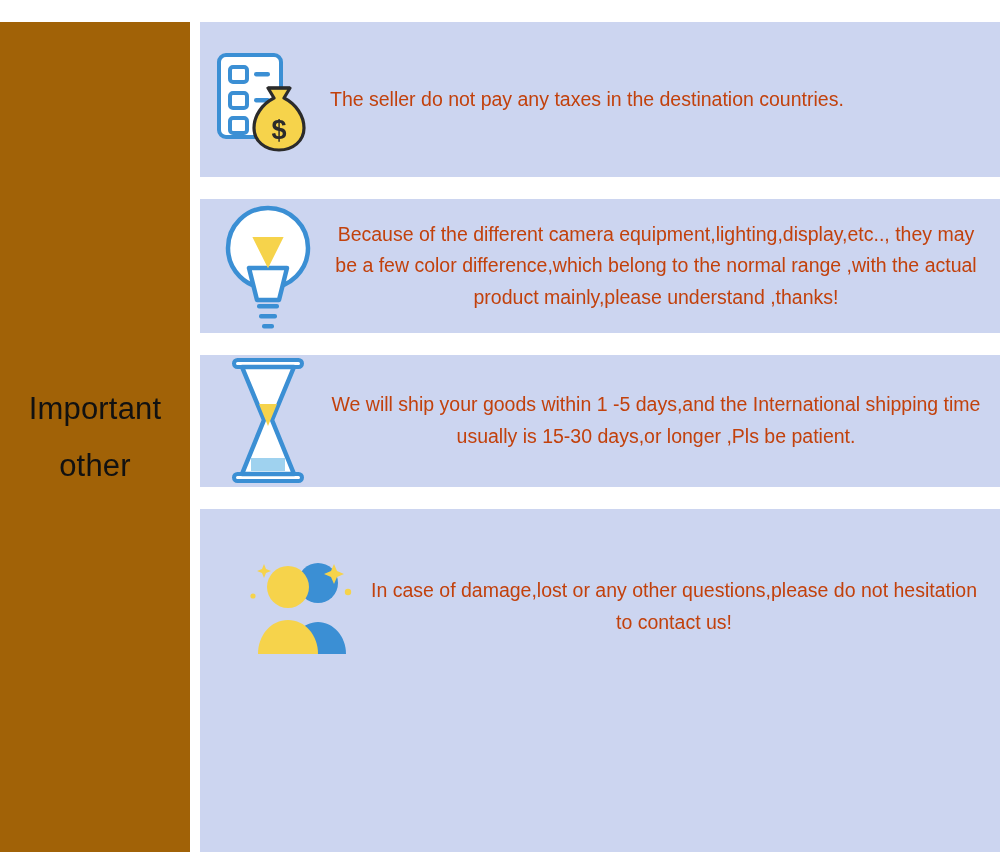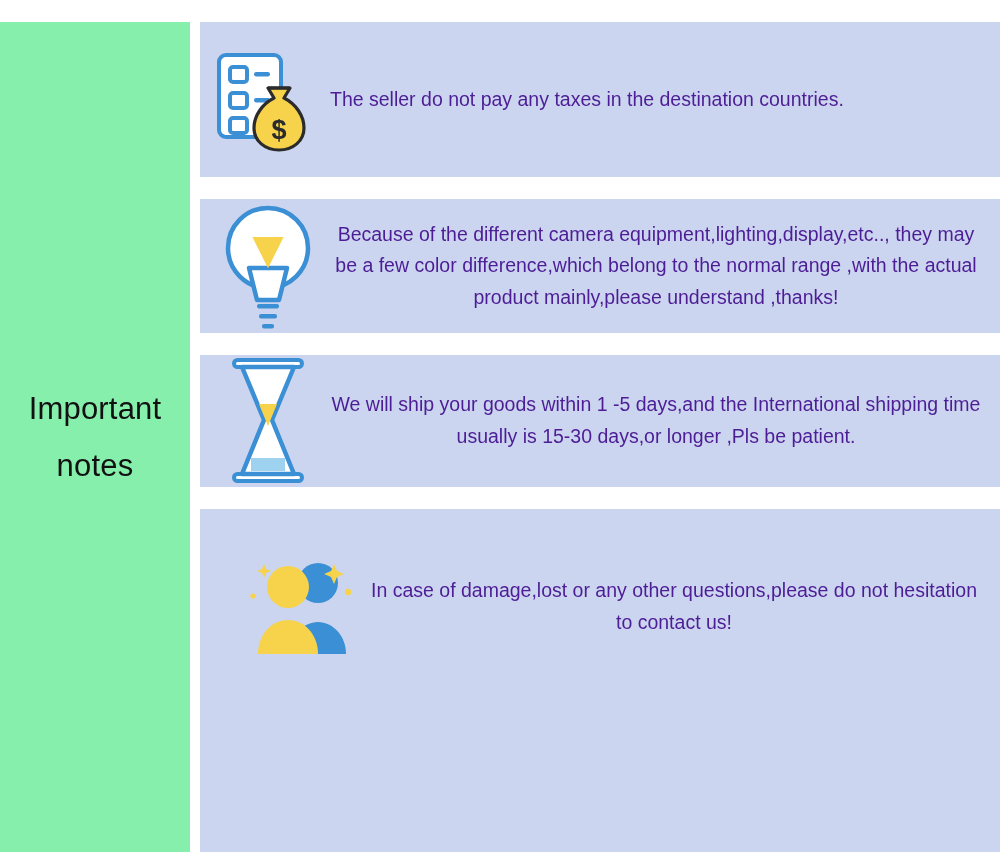--- a/index.html
+++ b/index.html
@@ -22,21 +22,21 @@
     background: #ffffff;
   }
 
   
   .left-col {
     position: absolute;
     left: 0;
     top: 22px;
     width: 190px;
     height: 830px;
-    background: #86efac;
+    background: #a16207;
     display: flex;
     flex-direction: column;
     align-items: center;
     justify-content: center;
   }
   .left-title {
     font-size: 31px;
     line-height: 1.85;
     color: #111111;
     text-align: center;
@@ -77,21 +77,21 @@
     box-sizing: border-box;
   }
   .text-cell {
     flex: 1 1 auto;
     padding-right: 18px;
     box-sizing: border-box;
   }
   .note-text {
     font-size: 19.5px;
     line-height: 1.62;
-    color: #4c1d95;
+    color: #c2410c;
     text-align: center;
   }
 
   
   .row-1 { height: 155px; }
   .row-2 { height: 134px; }
   .row-3 { height: 132px; }
   .row-4 { height: 196px; padding-left: 36px; }
 
   .row-1 .note-text { text-align: left; }
@@ -106,21 +106,21 @@
 
   svg { display: block; }
 </style>
 </head>
 <body>
 
 <div class="page">
 
   <div class="left-col">
     <div class="left-title">Important</div>
-    <div class="left-title">notes</div>
+    <div class="left-title">other</div>
   </div>
 
   <div class="right-col">
 
     <div class="note-row row-1">
       <div class="icon-cell">
         <svg width="124" height="105" viewBox="0 0 124 105">
 
           <rect x="13" y="8" width="62" height="82" rx="7" ry="7" fill="#ffffff" stroke="#3b8fd4" stroke-width="4"></rect>
           <rect x="24" y="20" width="17" height="15" rx="3" fill="#ffffff" stroke="#3b8fd4" stroke-width="4"></rect>

